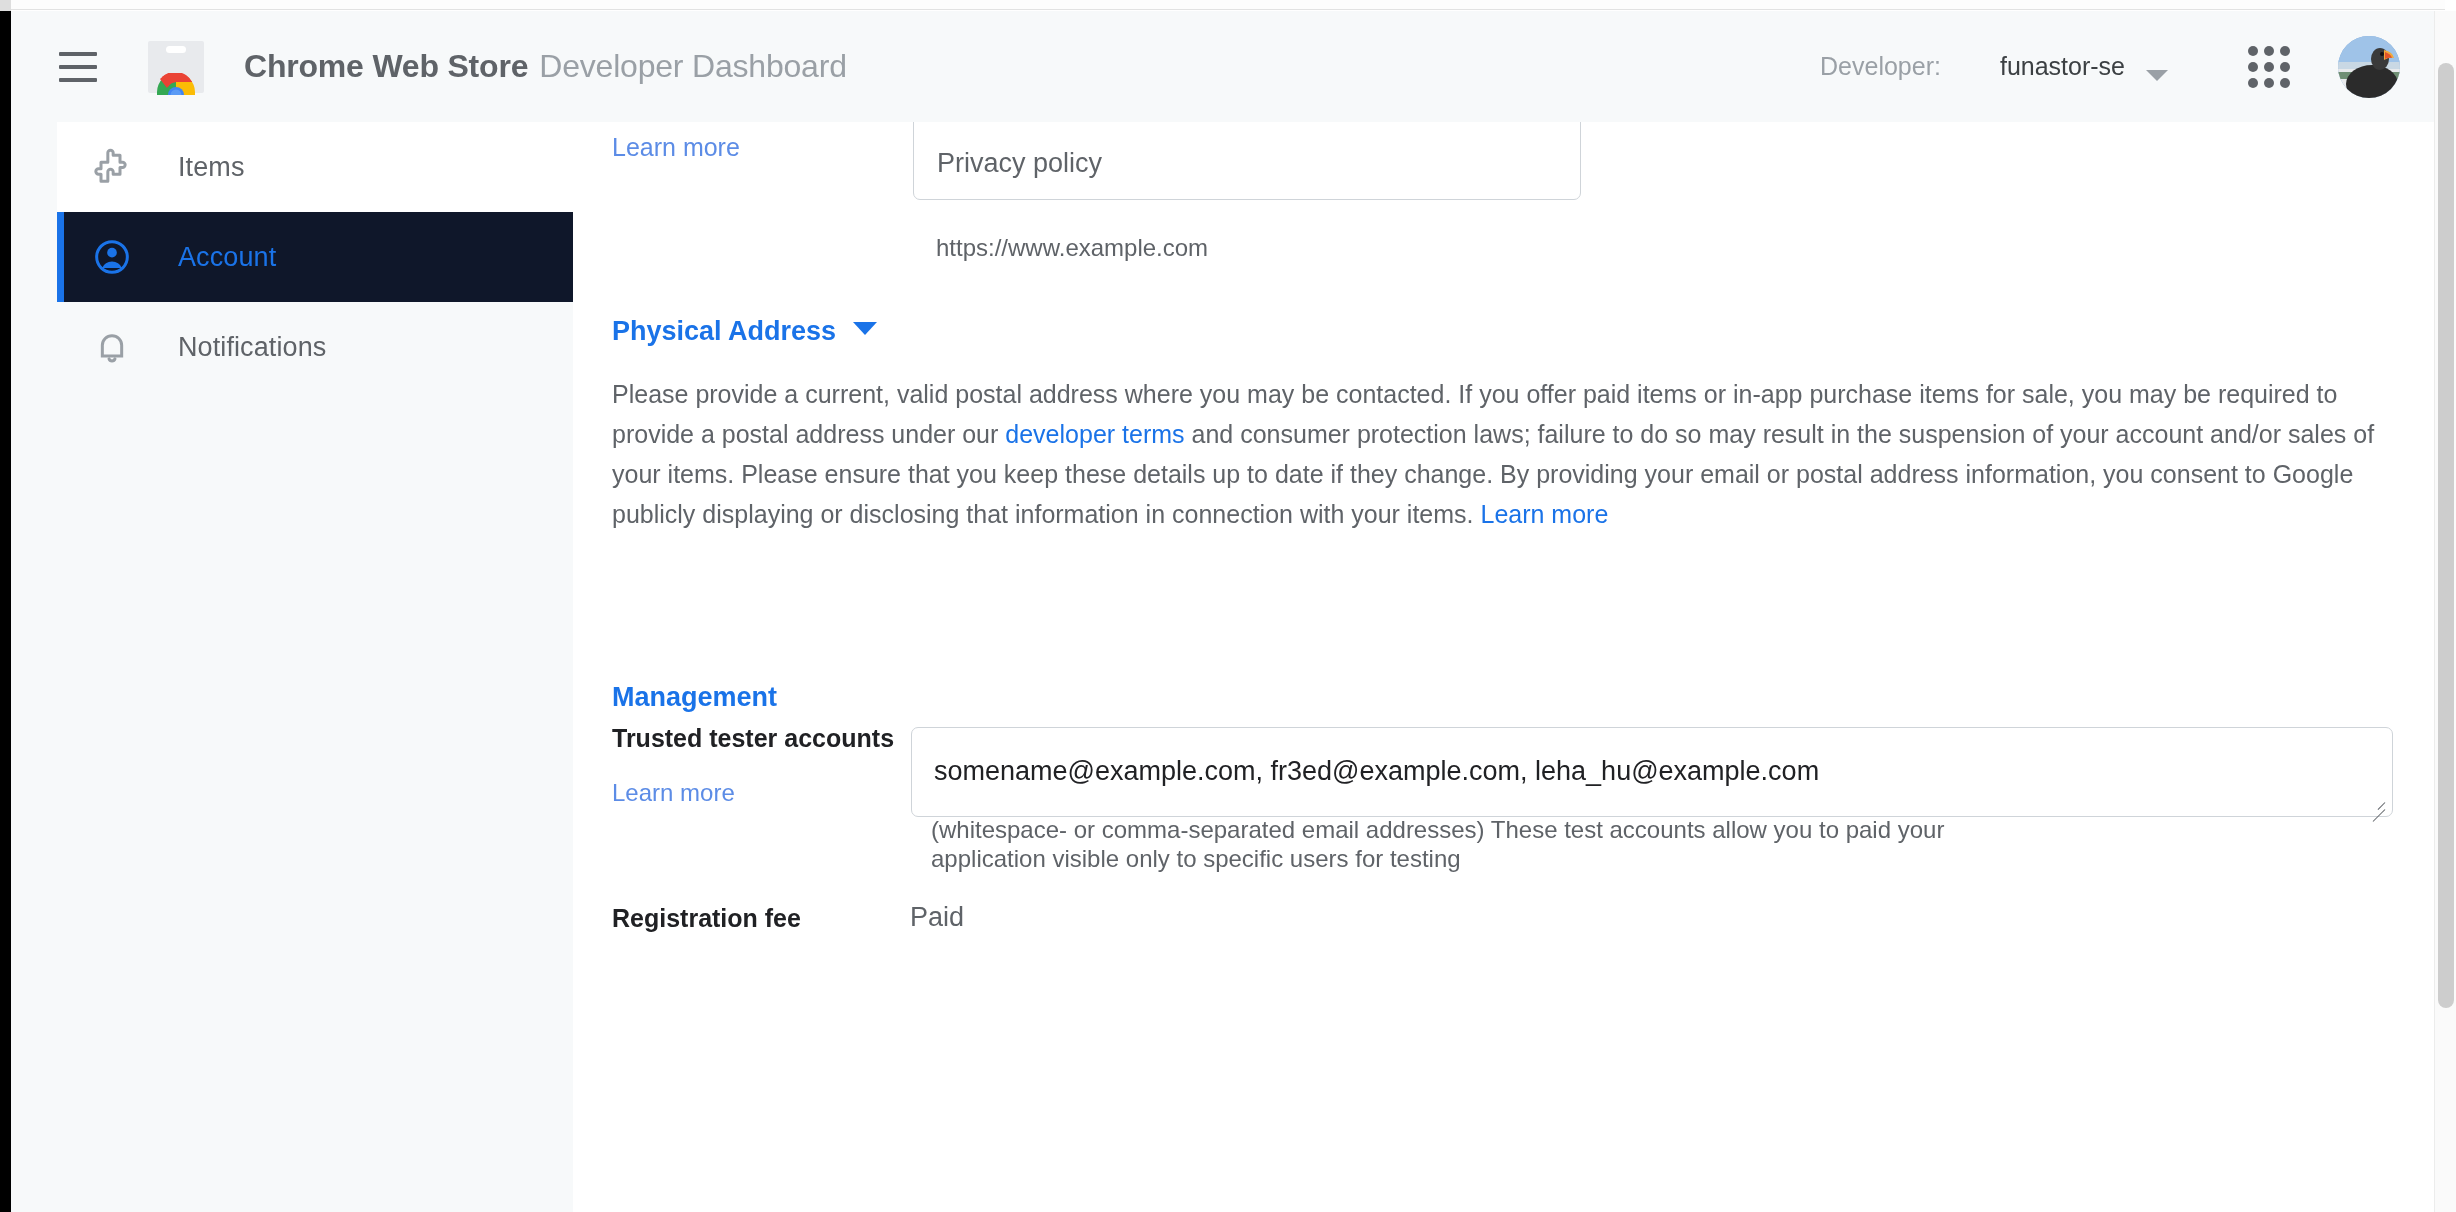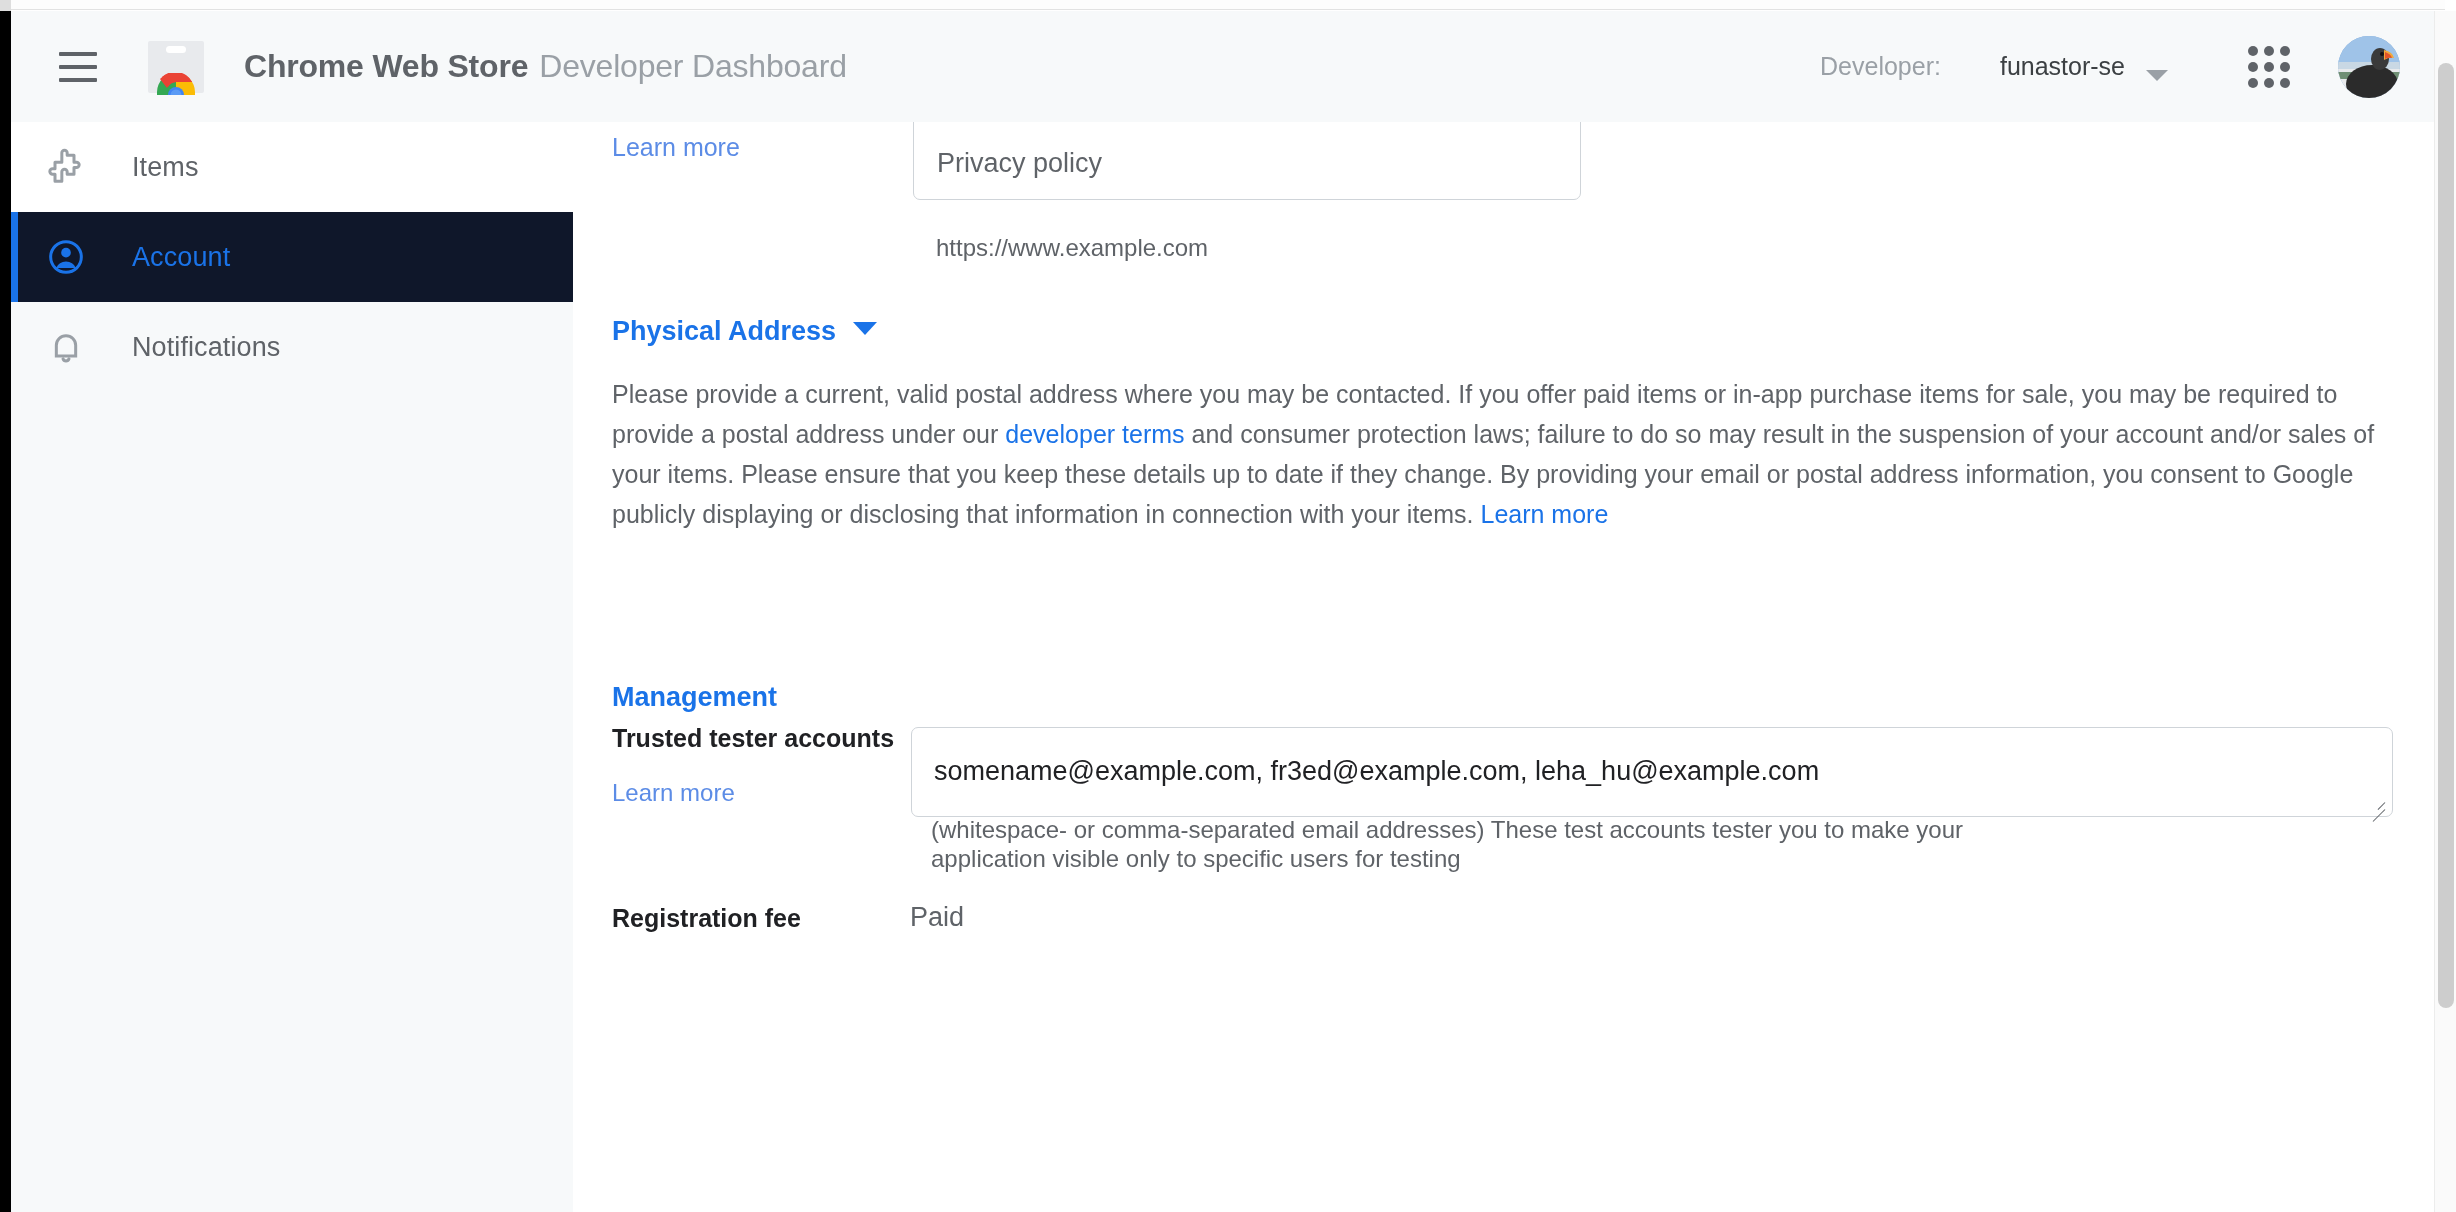--- a/index.html
+++ b/index.html
@@ -176,20 +176,21 @@
     background: #f7f9fa;
     z-index: 10;
   }
   .nav-item {
     position: relative;
     height: 90px;
     display: flex;
     align-items: center;
     padding-left: 32px;
     cursor: pointer;
+    margin-left: 46px;
   }
   .nav-item.plain { background: #ffffff; }
   .nav-item.active { background: #0f172a; }
   .nav-item.active::before {
     content: "";
     position: absolute;
     left: 0; top: 0; bottom: 0;
     width: 7px;
     background: #1a73e8;
   }
@@ -503,21 +504,21 @@
 
     <div class="field-row-label" id="tester-label">Trusted tester accounts</div>
     <a class="field-row-sublink">Learn more</a>
 
     <textarea class="tester-textarea" placeholder="" style="">somename@example.com, fr3ed@example.com, leha_hu@example.com</textarea>
     <div class="resize-grip">
       <i></i>
       <i></i>
     </div>
 
-    <div class="tester-help">(whitespace- or comma-separated email addresses) These test accounts tester you to make your application visible only to specific users for testing</div>
+    <div class="tester-help">(whitespace- or comma-separated email addresses) These test accounts allow you to paid your application visible only to specific users for testing</div>
 
     <div class="field-row-label" id="regfee-label">Registration fee</div>
     <div class="regfee-value">Paid</div>
   </div>
 
   <div class="scrollbar-track">
     <div class="scrollbar-thumb"></div>
   </div>
 
 </div>

